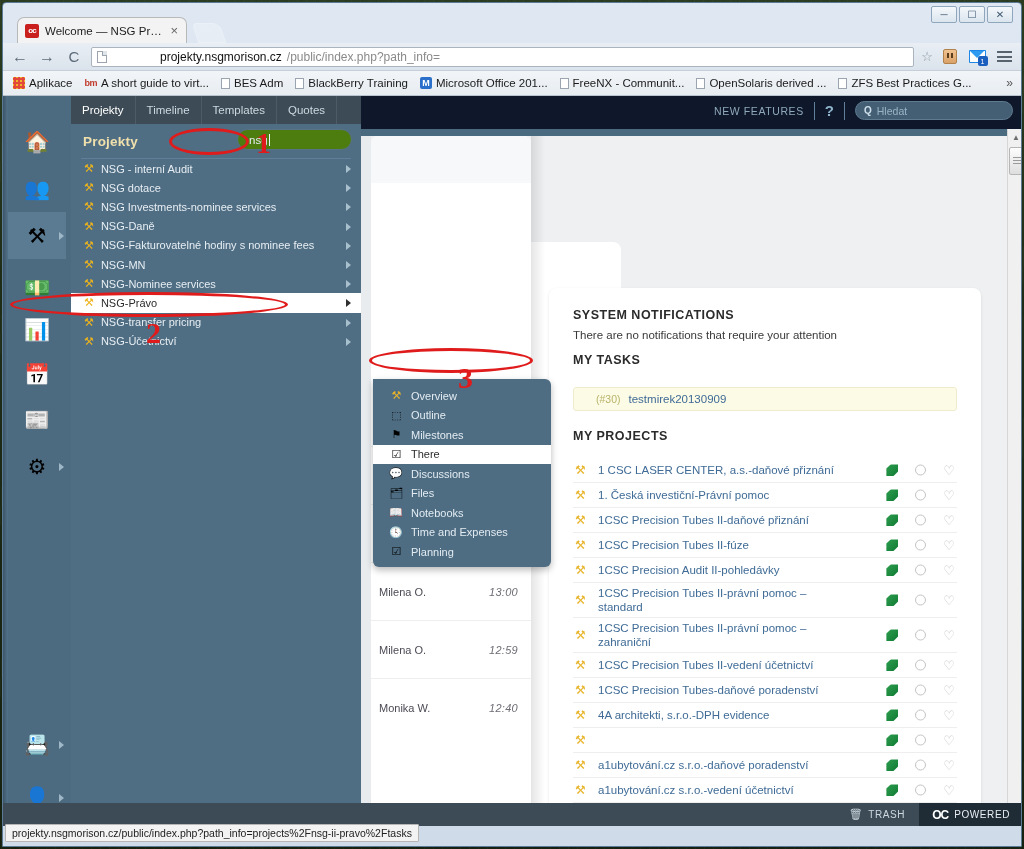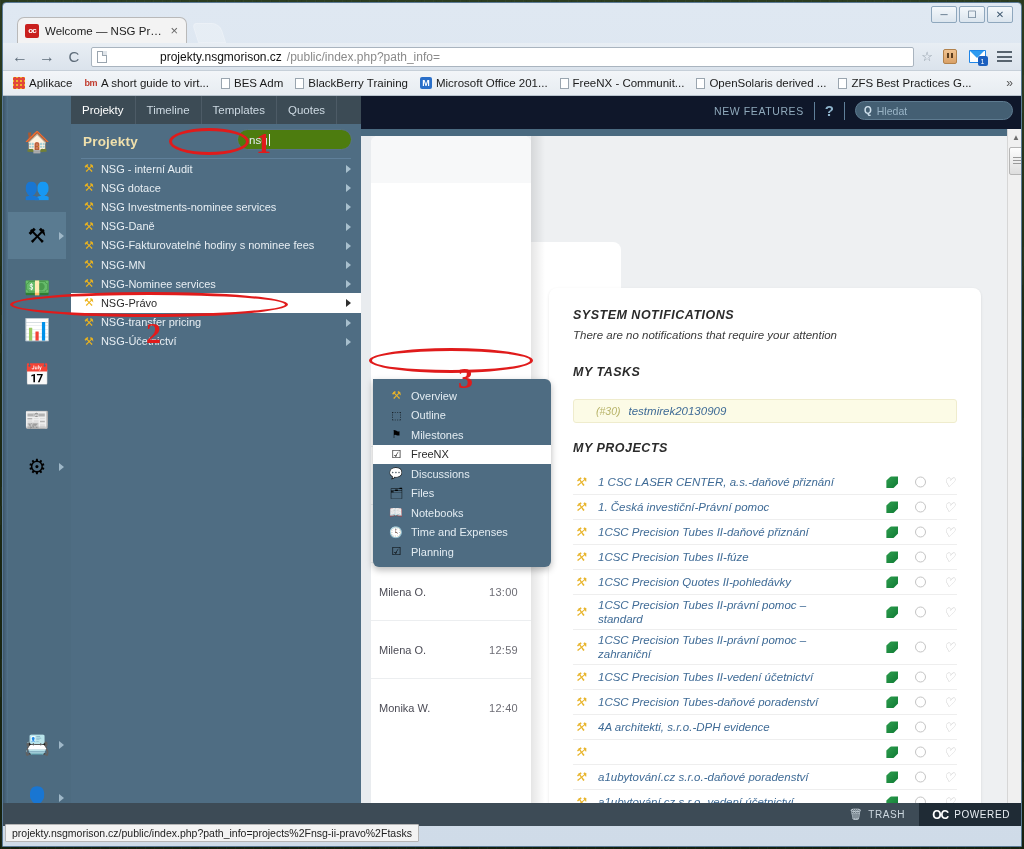--- a/index.html
+++ b/index.html
@@ -251,21 +251,21 @@
   .mid-strip{
     position:absolute;left:368px;top:40px;width:160px;height:47px;
     background:#f7f8f9;border-radius:7px 7px 0 0;
   }
   .mid-row{
     position:absolute;left:0;width:160px;height:58px;
     border-top:1px solid #eceef0;
     display:flex;align-items:center;
   }
   .mid-name{position:absolute;left:8px;font-size:11px;color:#4b4b55;}
-  .mid-time{position:absolute;right:13px;font-size:11px;color:#6d6d75;letter-spacing:.3px;}
+  .mid-time{position:absolute;right:13px;font-size:11px;color:#6d6d75;letter-spacing:.3px;font-style:italic;}
 
   .mid-gap{
     position:absolute;left:358px;top:40px;width:10px;height:690px;background:#e9ecef;
   }
   .mid-shadow{
     position:absolute;left:528px;top:40px;width:14px;height:690px;
     background:linear-gradient(90deg,rgba(0,0,0,.10),rgba(0,0,0,0));
   }
 
   
@@ -276,24 +276,24 @@
   .dash-card{
     position:absolute;left:188px;top:146px;width:430px;height:690px;
     background:#ffffff;border-radius:8px 8px 0 0;
   }
   .card{
     position:absolute;left:546px;top:192px;width:432px;height:640px;
     background:#fff;border-radius:8px;
     box-shadow:0 1px 3px rgba(0,0,0,.10);
     overflow:hidden;
   }
-  .card-pad{padding:20px 24px 0 24px;font-style:italic;}
+  .card-pad{padding:20px 24px 0 24px;}
   .h-sec{font-size:12.5px;font-weight:bold;color:#2b2b2b;letter-spacing:.5px;}
   .p-sec{font-size:11.5px;color:#3a3a3a;margin-top:7px;}
-  .h-sec.mt{margin-top:24px;}
+  .h-sec.mt{margin-top:12px;}
   .task-box{
     margin-top:20px;background:#fcfbe6;border:1px solid #efeccd;border-radius:3px;
     height:24px;display:flex;align-items:center;padding-left:22px;gap:8px;
   }
   .task-num{font-size:10.5px;color:#b8b46a;}
   .task-name{font-size:11.5px;color:#3f6b96;}
 
   .plist{margin-top:15px;}
   .p-row{
     position:relative;min-height:25px;display:flex;align-items:center;gap:10px;
@@ -519,21 +519,21 @@
                 <span class="ptools" style="color: rgb(232, 180, 42);">⚒</span>
                 <span class="plink">1CSC Precision Tubes II-fúze</span>
                 <span class="p-icons">
                   <span class="ic-tag"></span>
                   <span class="ic-circle"></span>
                   <span class="ic-heart">♡</span>
                 </span>
               </div>
               <div class="p-row">
                 <span class="ptools" style="color: rgb(232, 180, 42);">⚒</span>
-                <span class="plink">1CSC Precision Quotes II-pohledávky</span>
+                <span class="plink">1CSC Precision Audit II-pohledávky</span>
                 <span class="p-icons">
                   <span class="ic-tag"></span>
                   <span class="ic-circle"></span>
                   <span class="ic-heart">♡</span>
                 </span>
               </div>
               <div class="p-row">
                 <span class="ptools" style="color: rgb(232, 180, 42);">⚒</span>
                 <span class="plink">1CSC Precision Tubes II-právní pomoc – standard</span>
                 <span class="p-icons">
@@ -750,21 +750,21 @@
           <div class="sub-row">
             <span class="sub-ico">⬚</span>
             <span class="sub-lbl">Outline</span>
           </div>
           <div class="sub-row">
             <span class="sub-ico">⚑</span>
             <span class="sub-lbl">Milestones</span>
           </div>
           <div class="sub-row sel">
             <span class="sub-ico">☑</span>
-            <span class="sub-lbl">FreeNX</span>
+            <span class="sub-lbl">There</span>
           </div>
           <div class="sub-row">
             <span class="sub-ico">💬</span>
             <span class="sub-lbl">Discussions</span>
           </div>
           <div class="sub-row">
             <span class="sub-ico">🗂</span>
             <span class="sub-lbl">Files</span>
           </div>
           <div class="sub-row">

